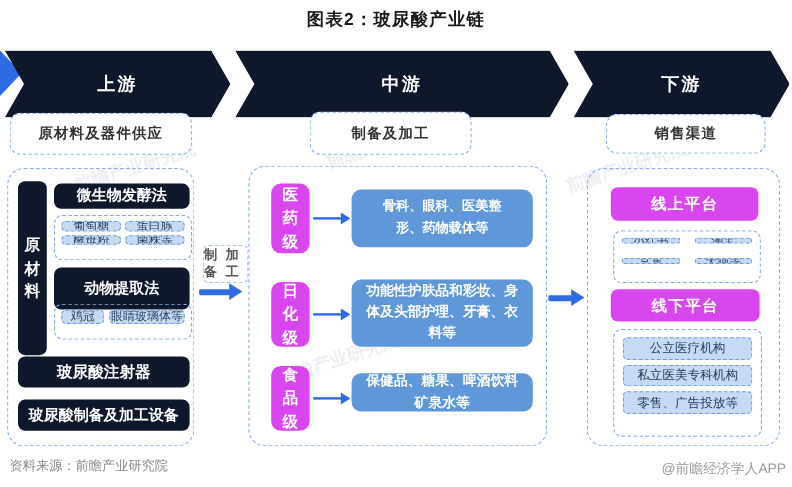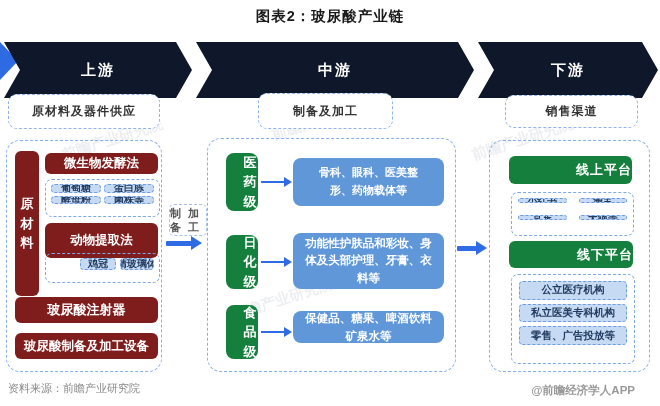--- a/index.html
+++ b/index.html
@@ -28,49 +28,49 @@
   .hdr-mid{left:258px;top:93px;width:133px;height:34px;}
   .hdr-down{left:505px;top:95px;width:131px;height:31px;}
 
   
   .cont{border:1.6px dashed #86aef0;border-radius:14px;background:transparent;}
   .cont-up{left:6px;top:140px;width:154px;height:230px;}
   .cont-mid{left:207px;top:138px;width:247px;height:232px;}
   .cont-down{left:489px;top:140px;width:159px;height:230px;}
 
   
-  .bluebox{background:#7f1d1d;color:#fff;font-weight:bold;border-radius:6px;
+  .bluebox{background:#0f172a;color:#fff;font-weight:bold;border-radius:6px;
     display:flex;align-items:center;justify-content:center;text-align:center;}
-  .brightbox{background:#15803d;justify-content:flex-end;}
+  .brightbox{background:#d946ef;}
   .mutedbox{background:#5f97d9;}
   .vtext{width:16px;word-break:break-all;line-height:1.5;text-align:center;}
 
   
   .subgroup{border:1.4px dashed #7ea9e8;border-radius:7px;background:transparent;}
 
   
   .chip{background:#c6dbf3;border:1px dashed #6f9be0;border-radius:4px;color:#223a60;
-    font-size:10px;font-weight:bold;display:flex;align-items:center;justify-content:center;
+    font-size:10px;font-weight:normal;display:flex;align-items:center;justify-content:center;
     text-align:center;white-space:nowrap;overflow:hidden;}
 
   
   .tarrow{height:2px;background:#2f6be4;}
   .tarrow:after{content:'';position:absolute;right:-7px;top:-4px;width:0;height:0;
     border-top:5px solid transparent;border-bottom:5px solid transparent;border-left:8px solid #2f6be4;}
   
   .barrow{height:5px;background:#2f6be4;border-radius:1px;}
   .barrow:after{content:'';position:absolute;right:-10px;top:-5px;width:0;height:0;
     border-top:7.5px solid transparent;border-bottom:7.5px solid transparent;border-left:11px solid #2f6be4;}
 
   .connector-box{border:1.4px dashed #a9c4ee;border-radius:5px;background:#fff;
     display:flex;align-items:center;justify-content:center;
     font-size:11px;font-weight:bold;color:#555;line-height:1.3;}
 
   .footer-src{left:8px;top:381px;font-size:11px;color:#888;}
-  .footer-credit{right:25px;top:383px;font-size:11.5px;color:#999;font-weight:bold;}
+  .footer-credit{right:5px;top:383px;font-size:11.5px;color:#999;}
 
   .wm{color:rgba(140,150,165,0.16);font-size:15px;font-weight:bold;transform:rotate(-18deg);
     white-space:nowrap;pointer-events:none;}
 </style>
 </head>
 <body>
 
 <div class="canvas">
 
   <div class="abs wm" style="left:60px;top:130px;">前瞻产业研究院</div>
@@ -102,21 +102,21 @@
         <div class="chip">蛋白胨</div>
         <div class="chip">酵母粉</div>
         <div class="chip">菌株等</div>
       </div>
     </div>
 
     <div class="abs bluebox" style="left:38px;top:82px;width:113px;height:35px;font-size:12.5px;">动物提取法</div>
 
     <div class="abs subgroup" style="left:38px;top:112px;width:113px;height:28px;">
       <div style="display:flex;gap:4px;padding:4px 5px;height:calc(100% - 8px);box-sizing:border-box;">
-        <div class="chip" style="width:34px;margin-left:29px;">鸡冠</div>
+        <div class="chip" style="width:34px;">鸡冠</div>
         <div class="chip" style="flex:1;">眼睛玻璃体等</div>
       </div>
     </div>
 
     <div class="abs bluebox" style="left:8px;top:156px;width:143px;height:26px;font-size:13px;">玻尿酸注射器</div>
 
     <div class="abs bluebox" style="left:8px;top:192px;width:143px;height:26px;font-size:12.5px;">玻尿酸制备及加工设备</div>
   </div>
 
   <div class="abs connector-box" style="left:169px;top:204px;width:36px;height:30px;">

